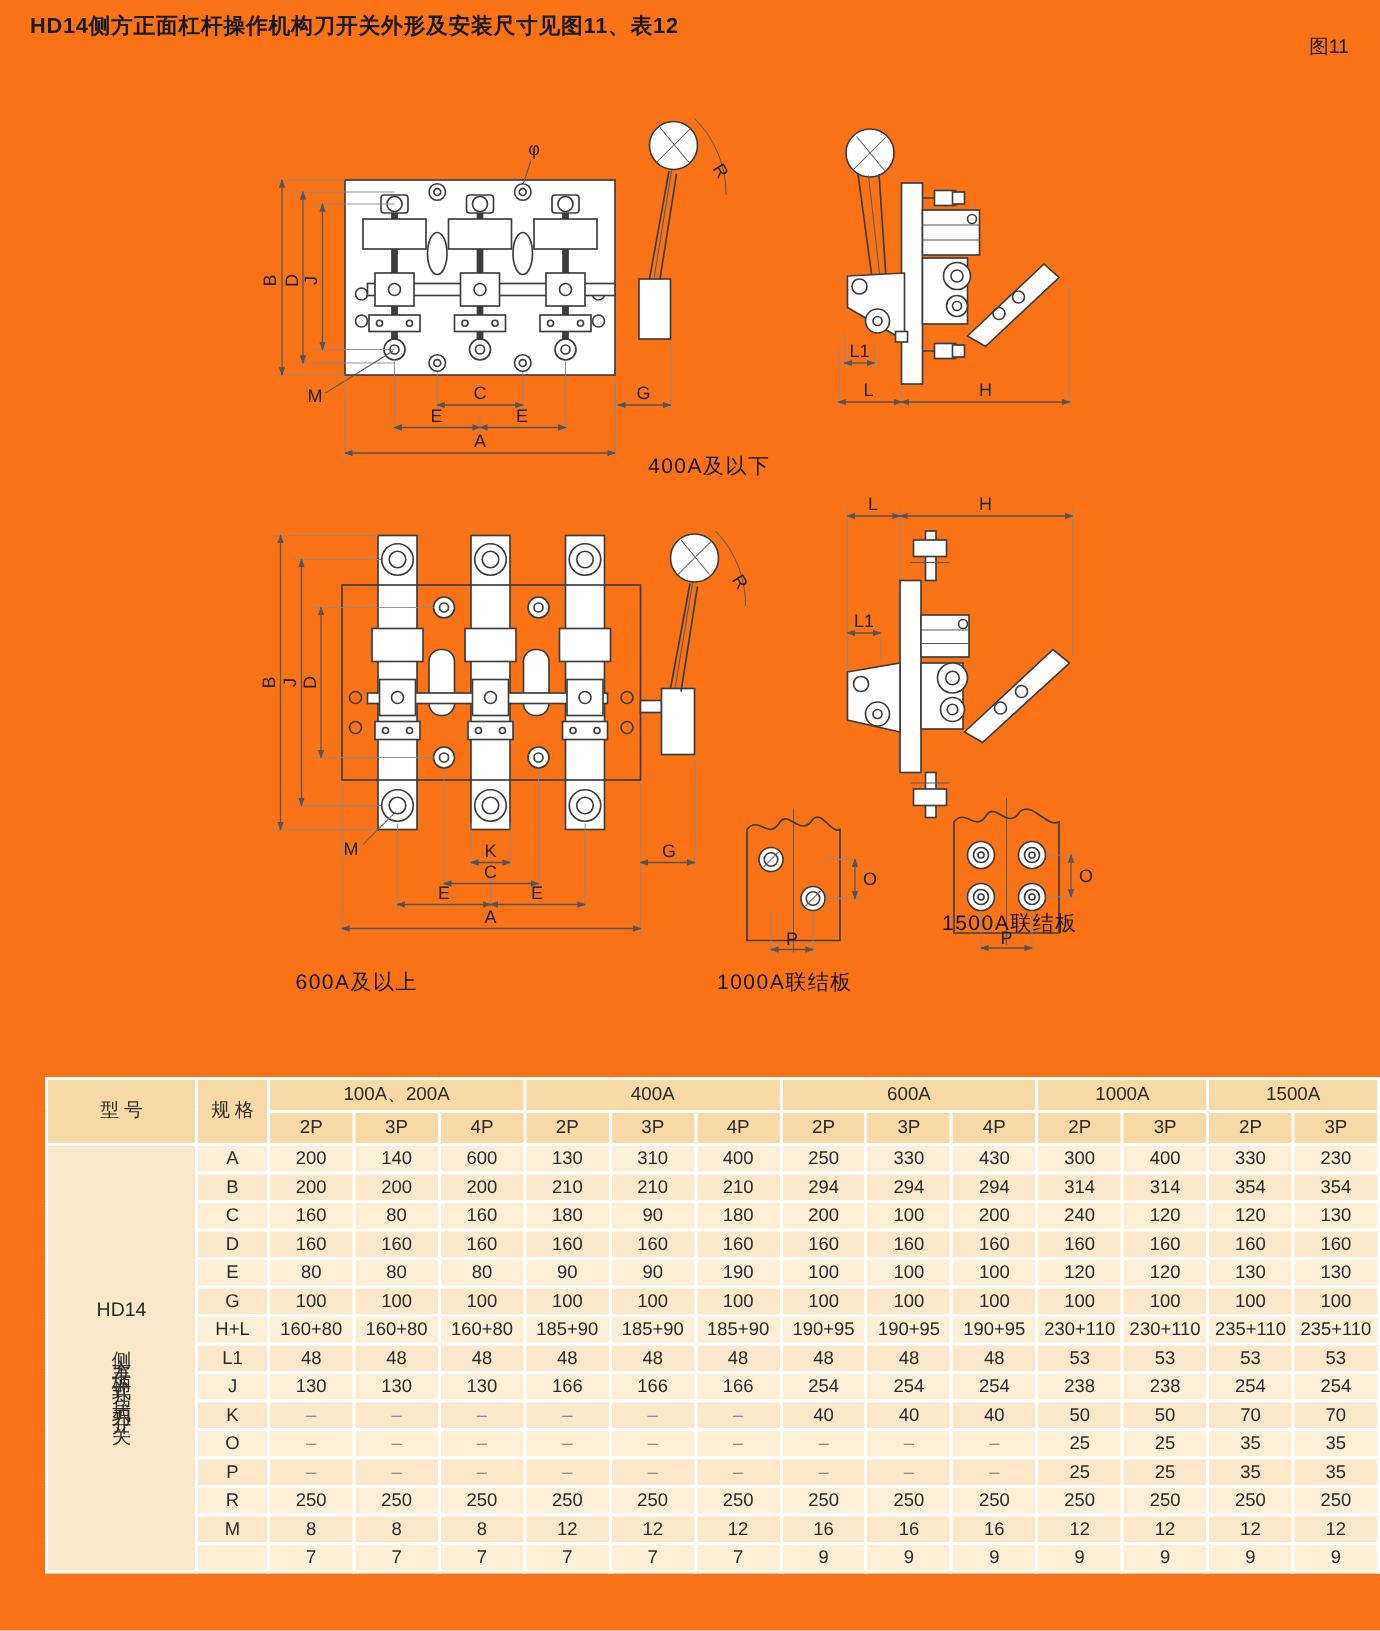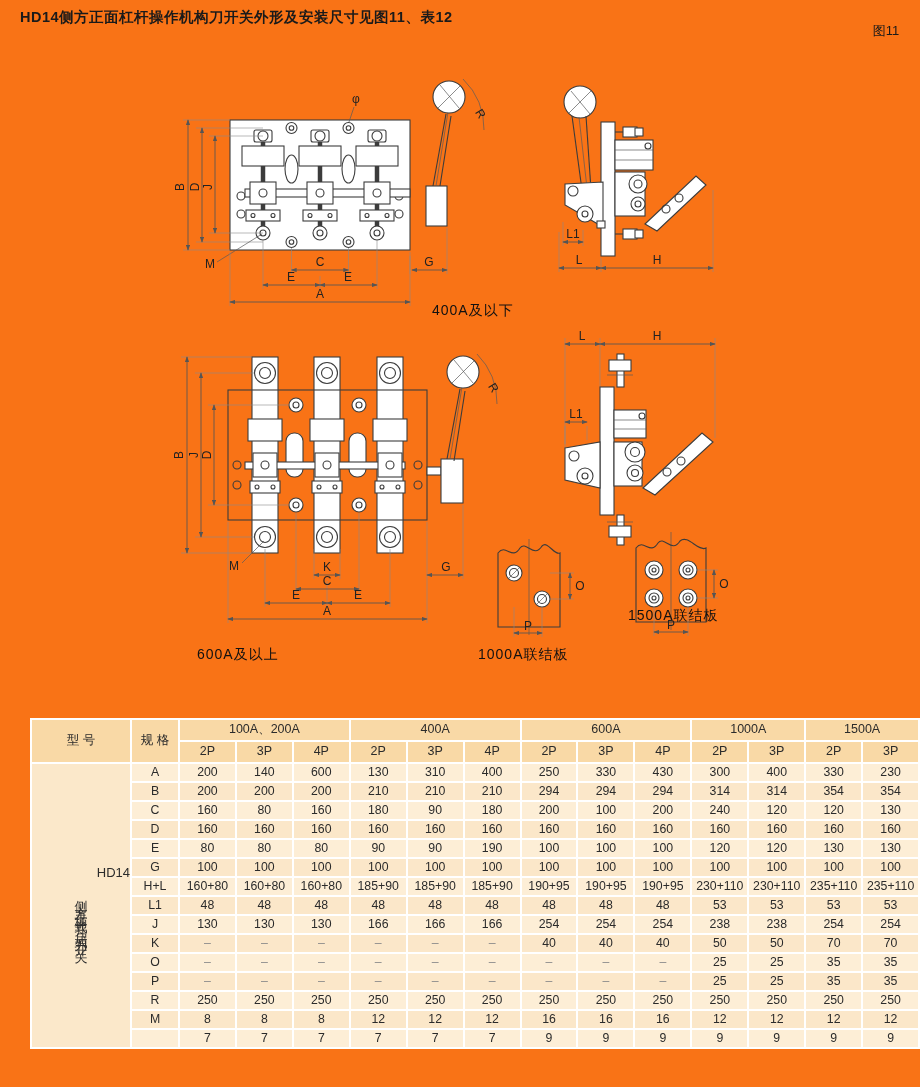--- a/index.html
+++ b/index.html
@@ -20,21 +20,21 @@
   
   #dimtable{position:absolute;left:30px;top:718px;width:888px;border-collapse:collapse;table-layout:fixed;}
   #dimtable td,#dimtable th{border:2px solid #fff;text-align:center;vertical-align:middle;
      font-weight:normal;font-size:12.3px;color:#2b2b2b;padding:0;height:17px;line-height:1.1;}
   #dimtable thead th{background:#f9d9a6;font-size:12.5px;height:20px;}
   #dimtable tbody td{background:#fdeed6;}
   #dimtable tbody tr:nth-child(even) td{background:#fbe7c9;}
   #dimtable td.modelcell{background:#fbe8ca;width:100px;vertical-align:middle;}
   #dimtable td.speccell{width:48px;}
   #dimtable td.dash{color:#8a8a8a;}
-  .mname{font-size:13px;margin-bottom:10px;text-align:right;}
+  .mname{font-size:13px;margin-bottom:10px;text-align:center;}
   .mvert{writing-mode:vertical-rl;text-orientation:upright;font-size:13px;letter-spacing:5px;
          margin:0 auto;line-height:1;}
 </style>
 </head>
 <body>
 
 <div id="page">
 
   <div class="title">HD14侧方正面杠杆操作机构刀开关外形及安装尺寸见图11、表12</div>
   <div class="figref">图11</div>

